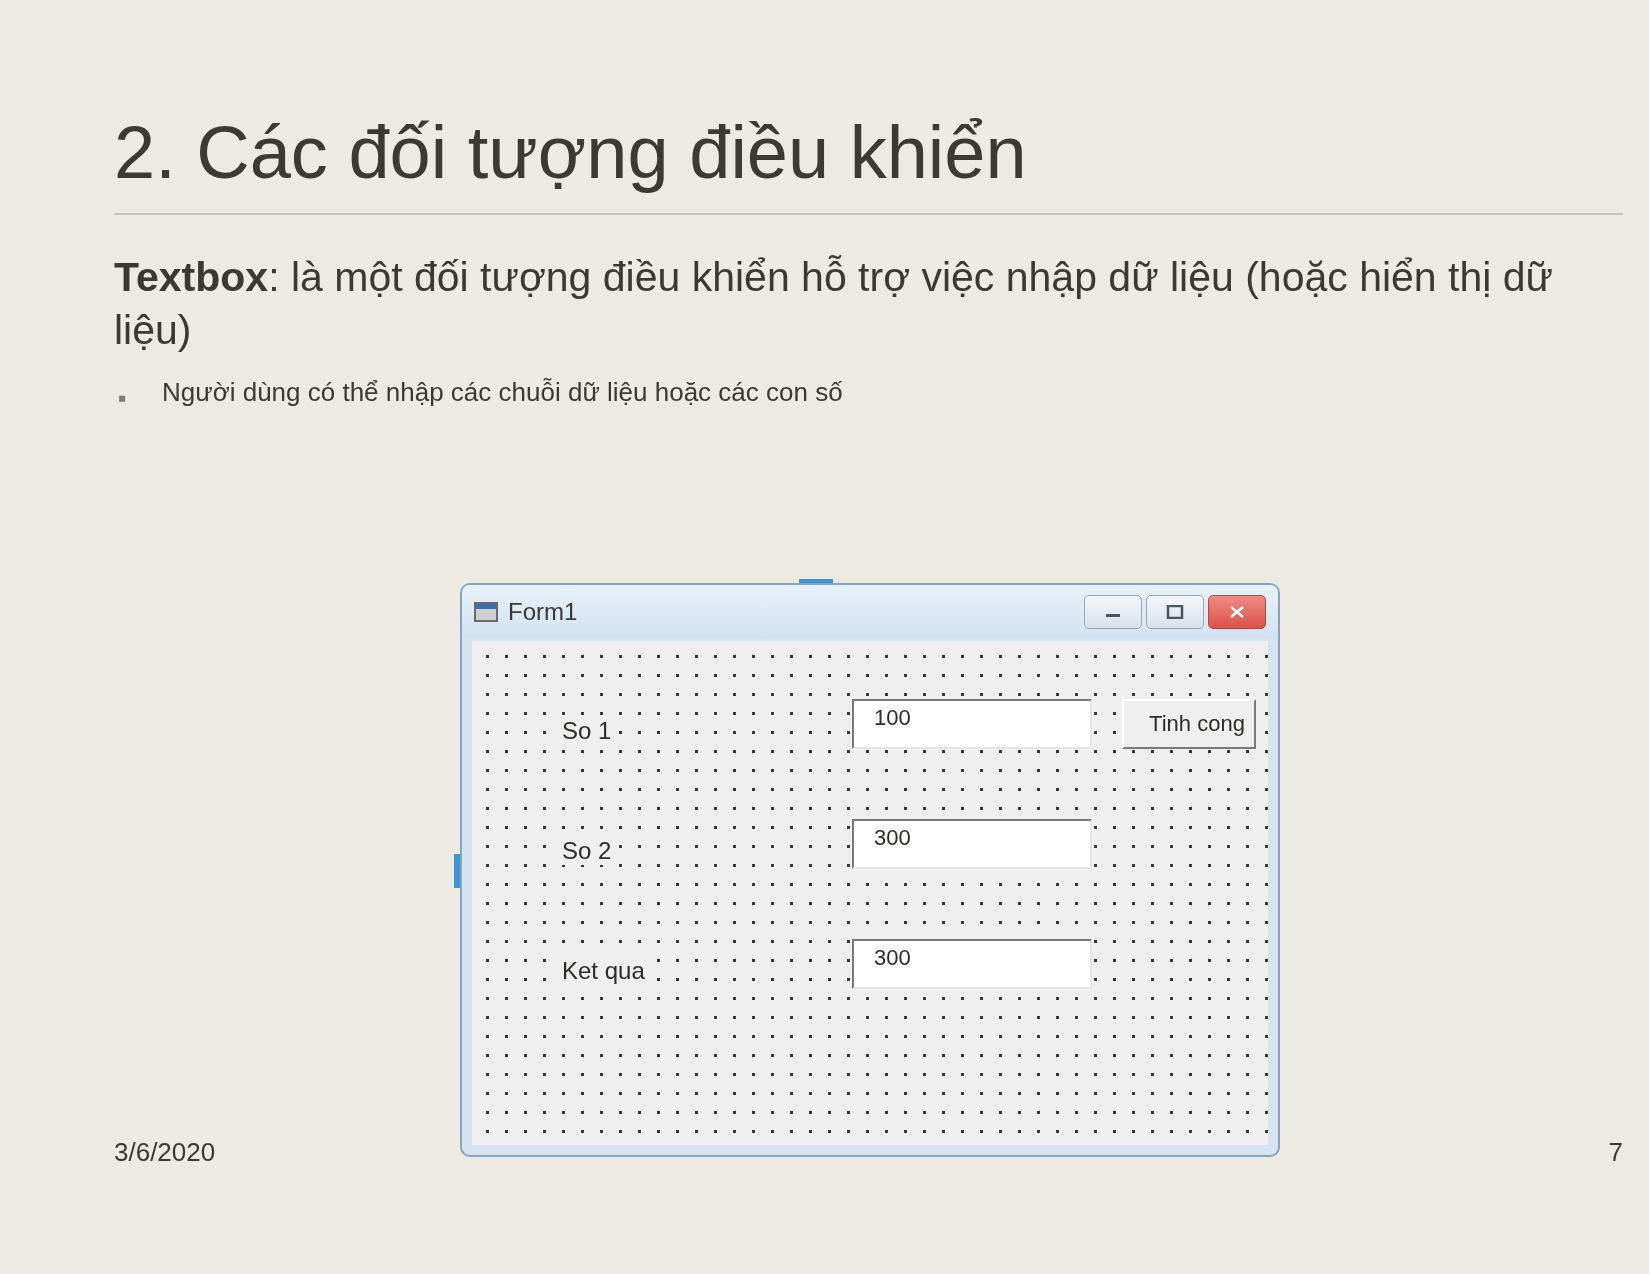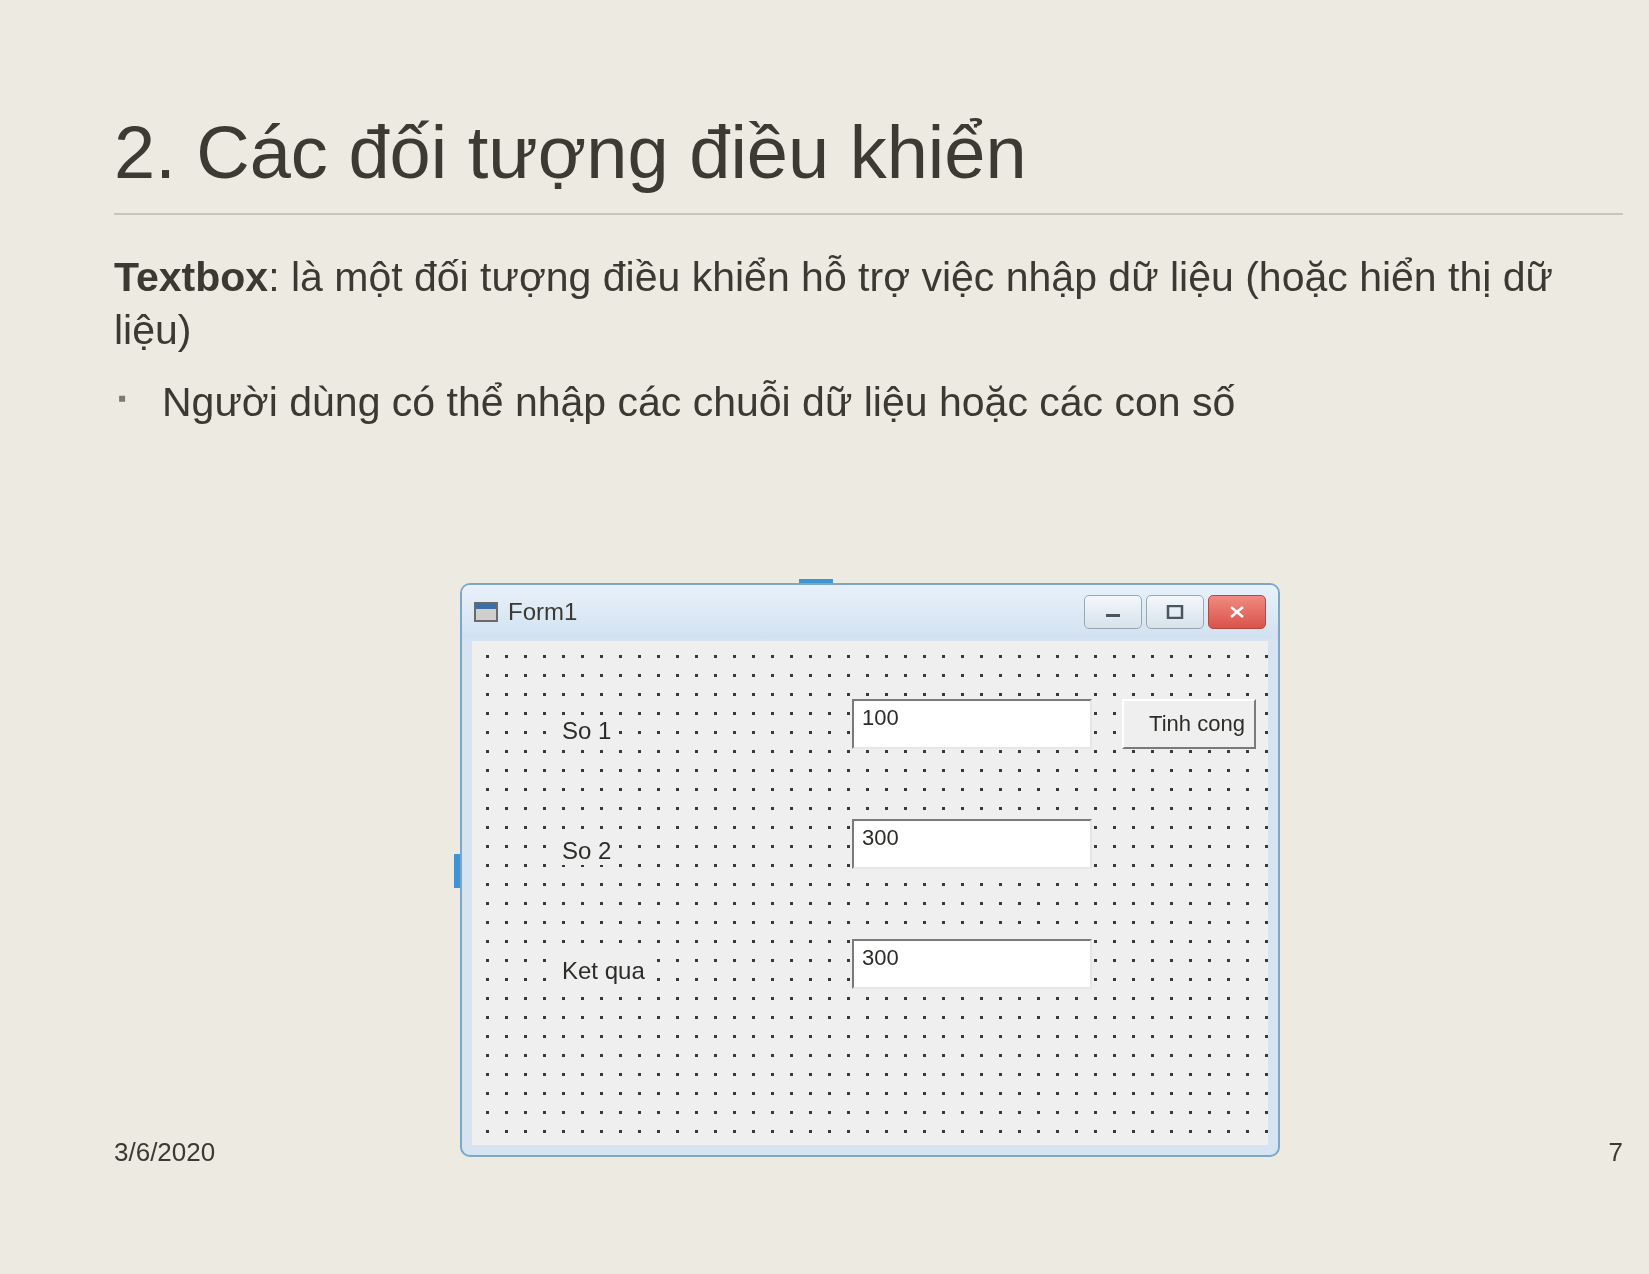--- a/index.html
+++ b/index.html
@@ -43,21 +43,21 @@
     margin: 0 0 18px 0;
   }
   .body-text b { font-weight: 700; }
 
   .bullet-list {
     list-style: none;
     padding: 0 0 0 4px;
     margin: 0 0 20px 0;
   }
   .bullet-list li {
-    font-size: 41px;
+    font-size: 26px;
     line-height: 1.3;
     color: #3a3a33;
     position: relative;
     padding-left: 44px;
   }
   .bullet-list li::before {
     content: "▪";
     position: absolute;
     left: 0;
     top: 6px;
@@ -187,21 +187,21 @@
     width: 240px;
     height: 50px;
     background: #ffffff;
     border-top: 2px solid #7a7a7a;
     border-left: 2px solid #7a7a7a;
     border-right: 2px solid #e6e6e6;
     border-bottom: 2px solid #e6e6e6;
     box-sizing: border-box;
     font-size: 22px;
     color: #2c2c28;
-    padding: 4px 8px;
+    padding: 4px 20px;
   }
   .tb1 { left: 380px; top: 58px; }
   .tb2 { left: 380px; top: 178px; }
   .tb3 { left: 380px; top: 298px; }
 
   .vb-button {
     position: absolute;
     left: 650px;
     top: 58px;
     width: 134px;

